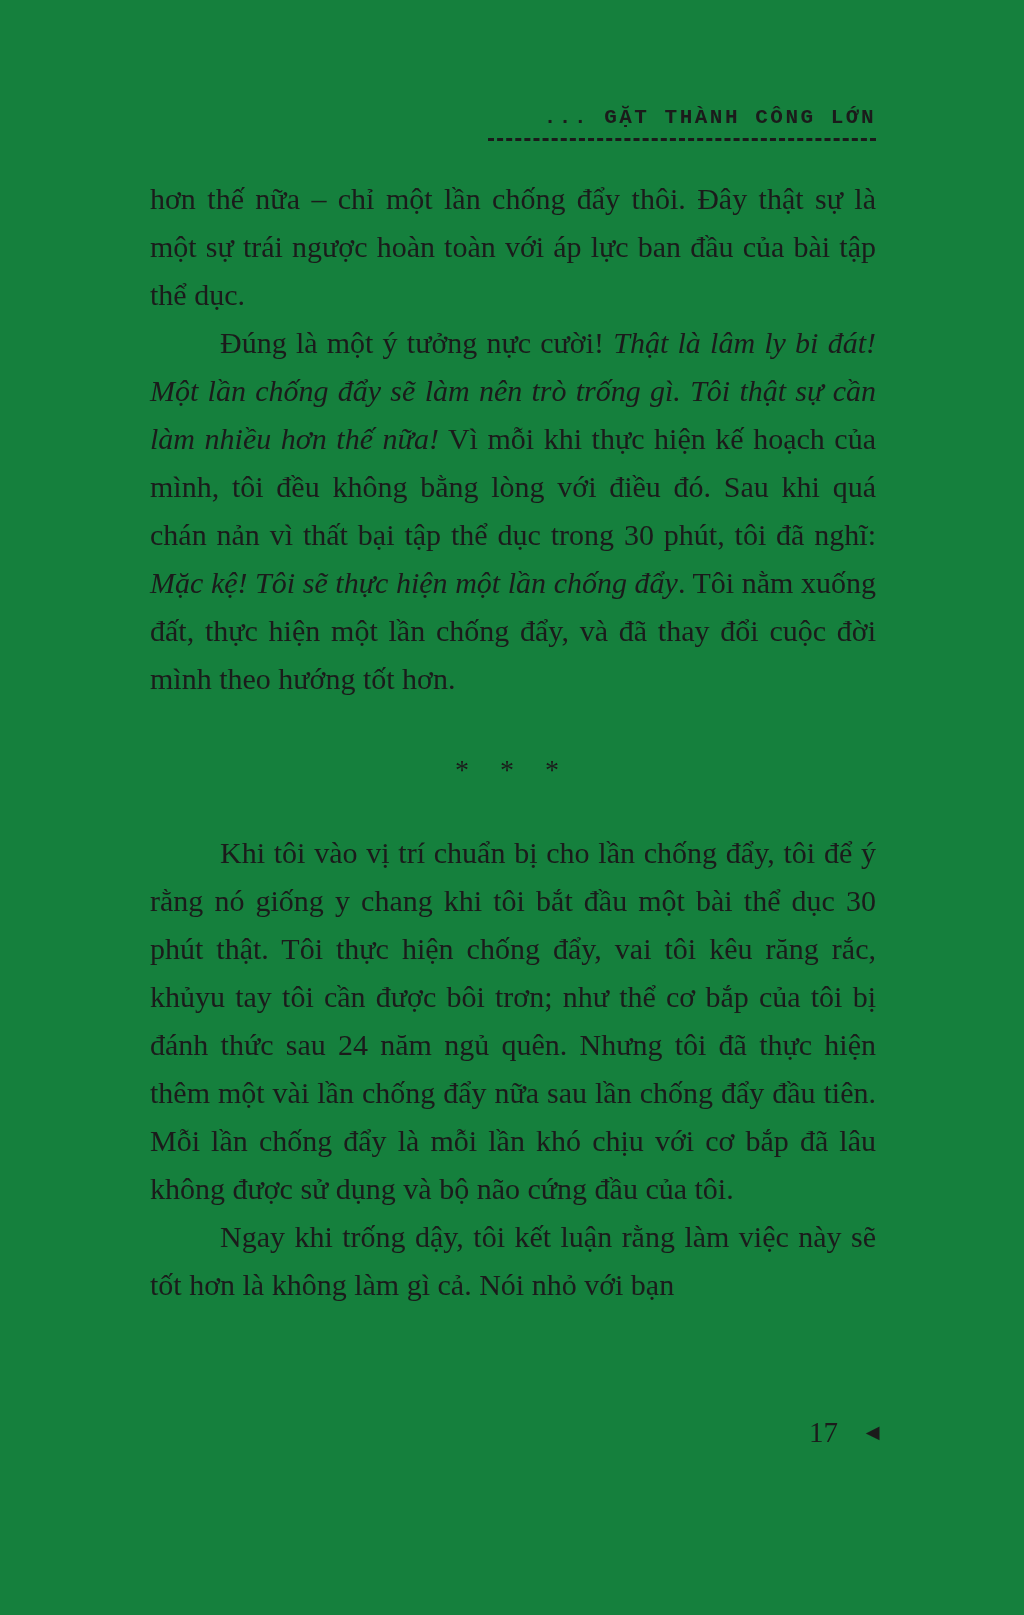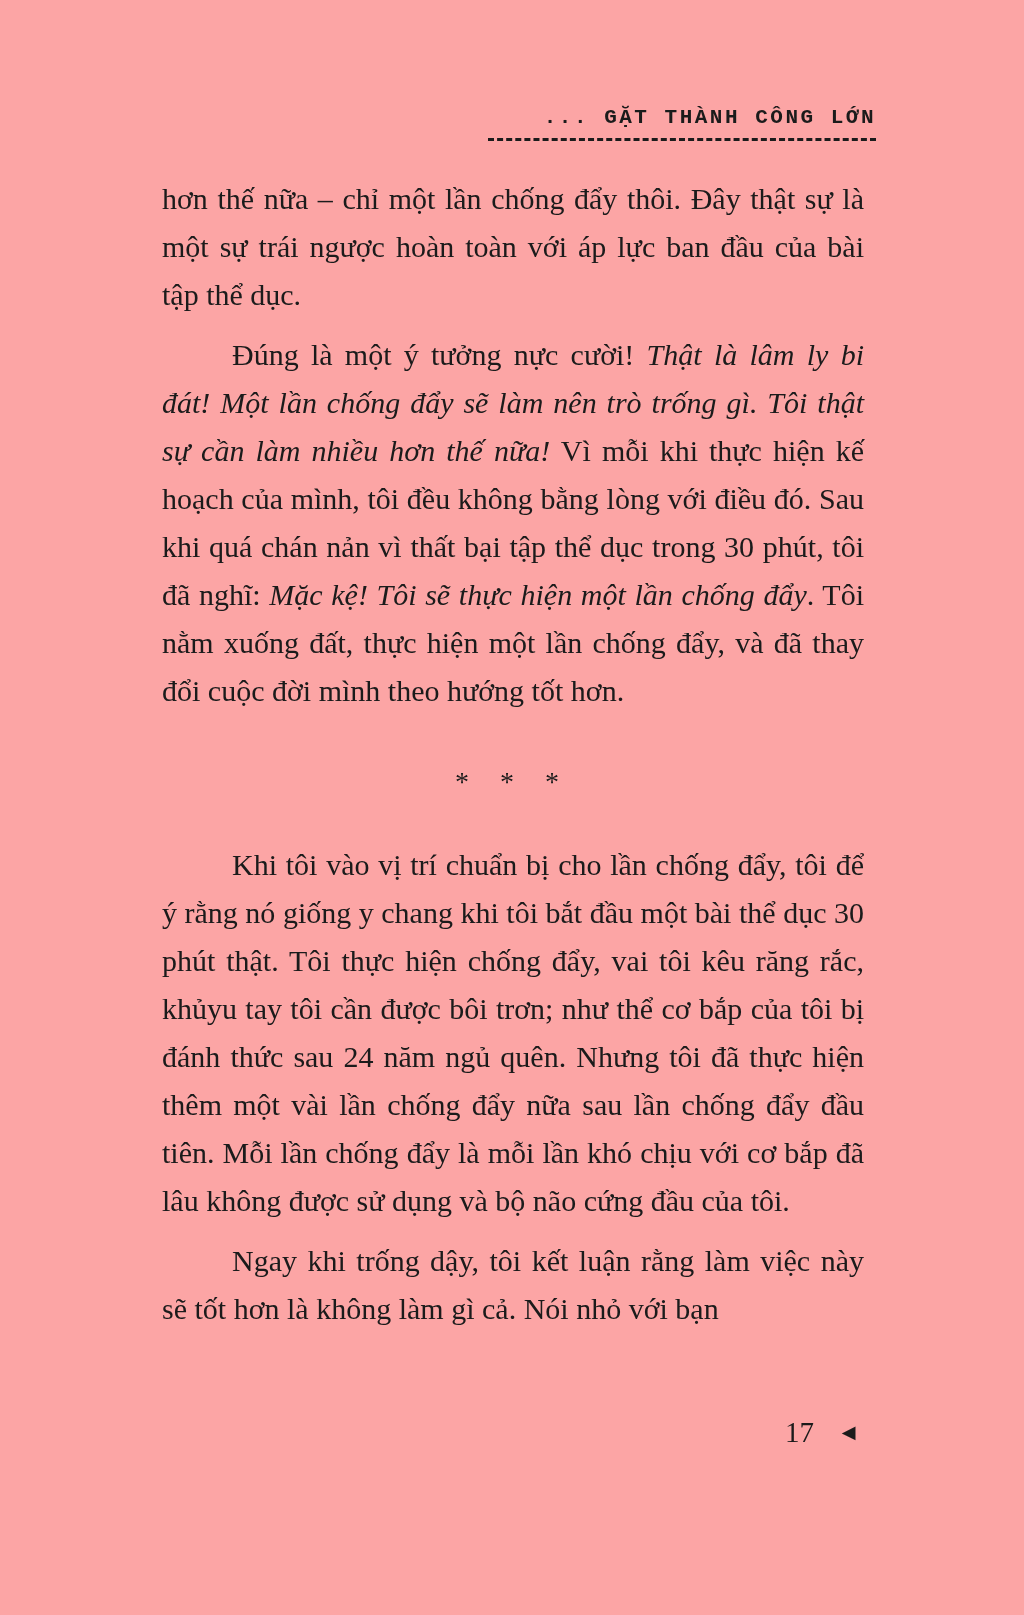--- a/index.html
+++ b/index.html
@@ -4,21 +4,21 @@
   <style>
     html, body {
       margin: 0;
       padding: 0;
       background: #ffffff;
     }
     .page {
       position: relative;
       width: 1024px;
       height: 1615px;
-      background: #fca5a5;
+      background: #15803d;
       box-sizing: border-box;
       padding: 106px 148px 16px 150px;
       font-family: "Liberation Serif", serif;
       color: #1b1b1b;
       overflow: hidden;
     }
     .page-header {
       text-align: right;
     }
     .running-head {
@@ -37,40 +37,40 @@
       height: 0;
       border-bottom: 3px dashed #1b1b1b;
     }
     .page-body {
       margin-top: 34px;
       font-size: 30px;
       line-height: 48px;
       text-align: justify;
     }
     p.para {
-      margin: 12px;
+      margin: 0;
       padding: 0;
     }
     p.indent {
       text-indent: 70px;
     }
     .italic {
       font-style: italic;
     }
     p.separator {
       margin: 52px 0 44px 0;
       text-align: center;
       text-indent: 0;
       font-size: 28px;
       letter-spacing: 12px;
       line-height: 30px;
     }
     .page-footer {
       position: absolute;
-      right: 164px;
+      right: 140px;
       top: 1416px;
       font-size: 29px;
       color: #1b1b1b;
       white-space: nowrap;
     }
     .page-number {
       display: inline-block;
     }
     .nav-triangle {
       display: inline-block;

